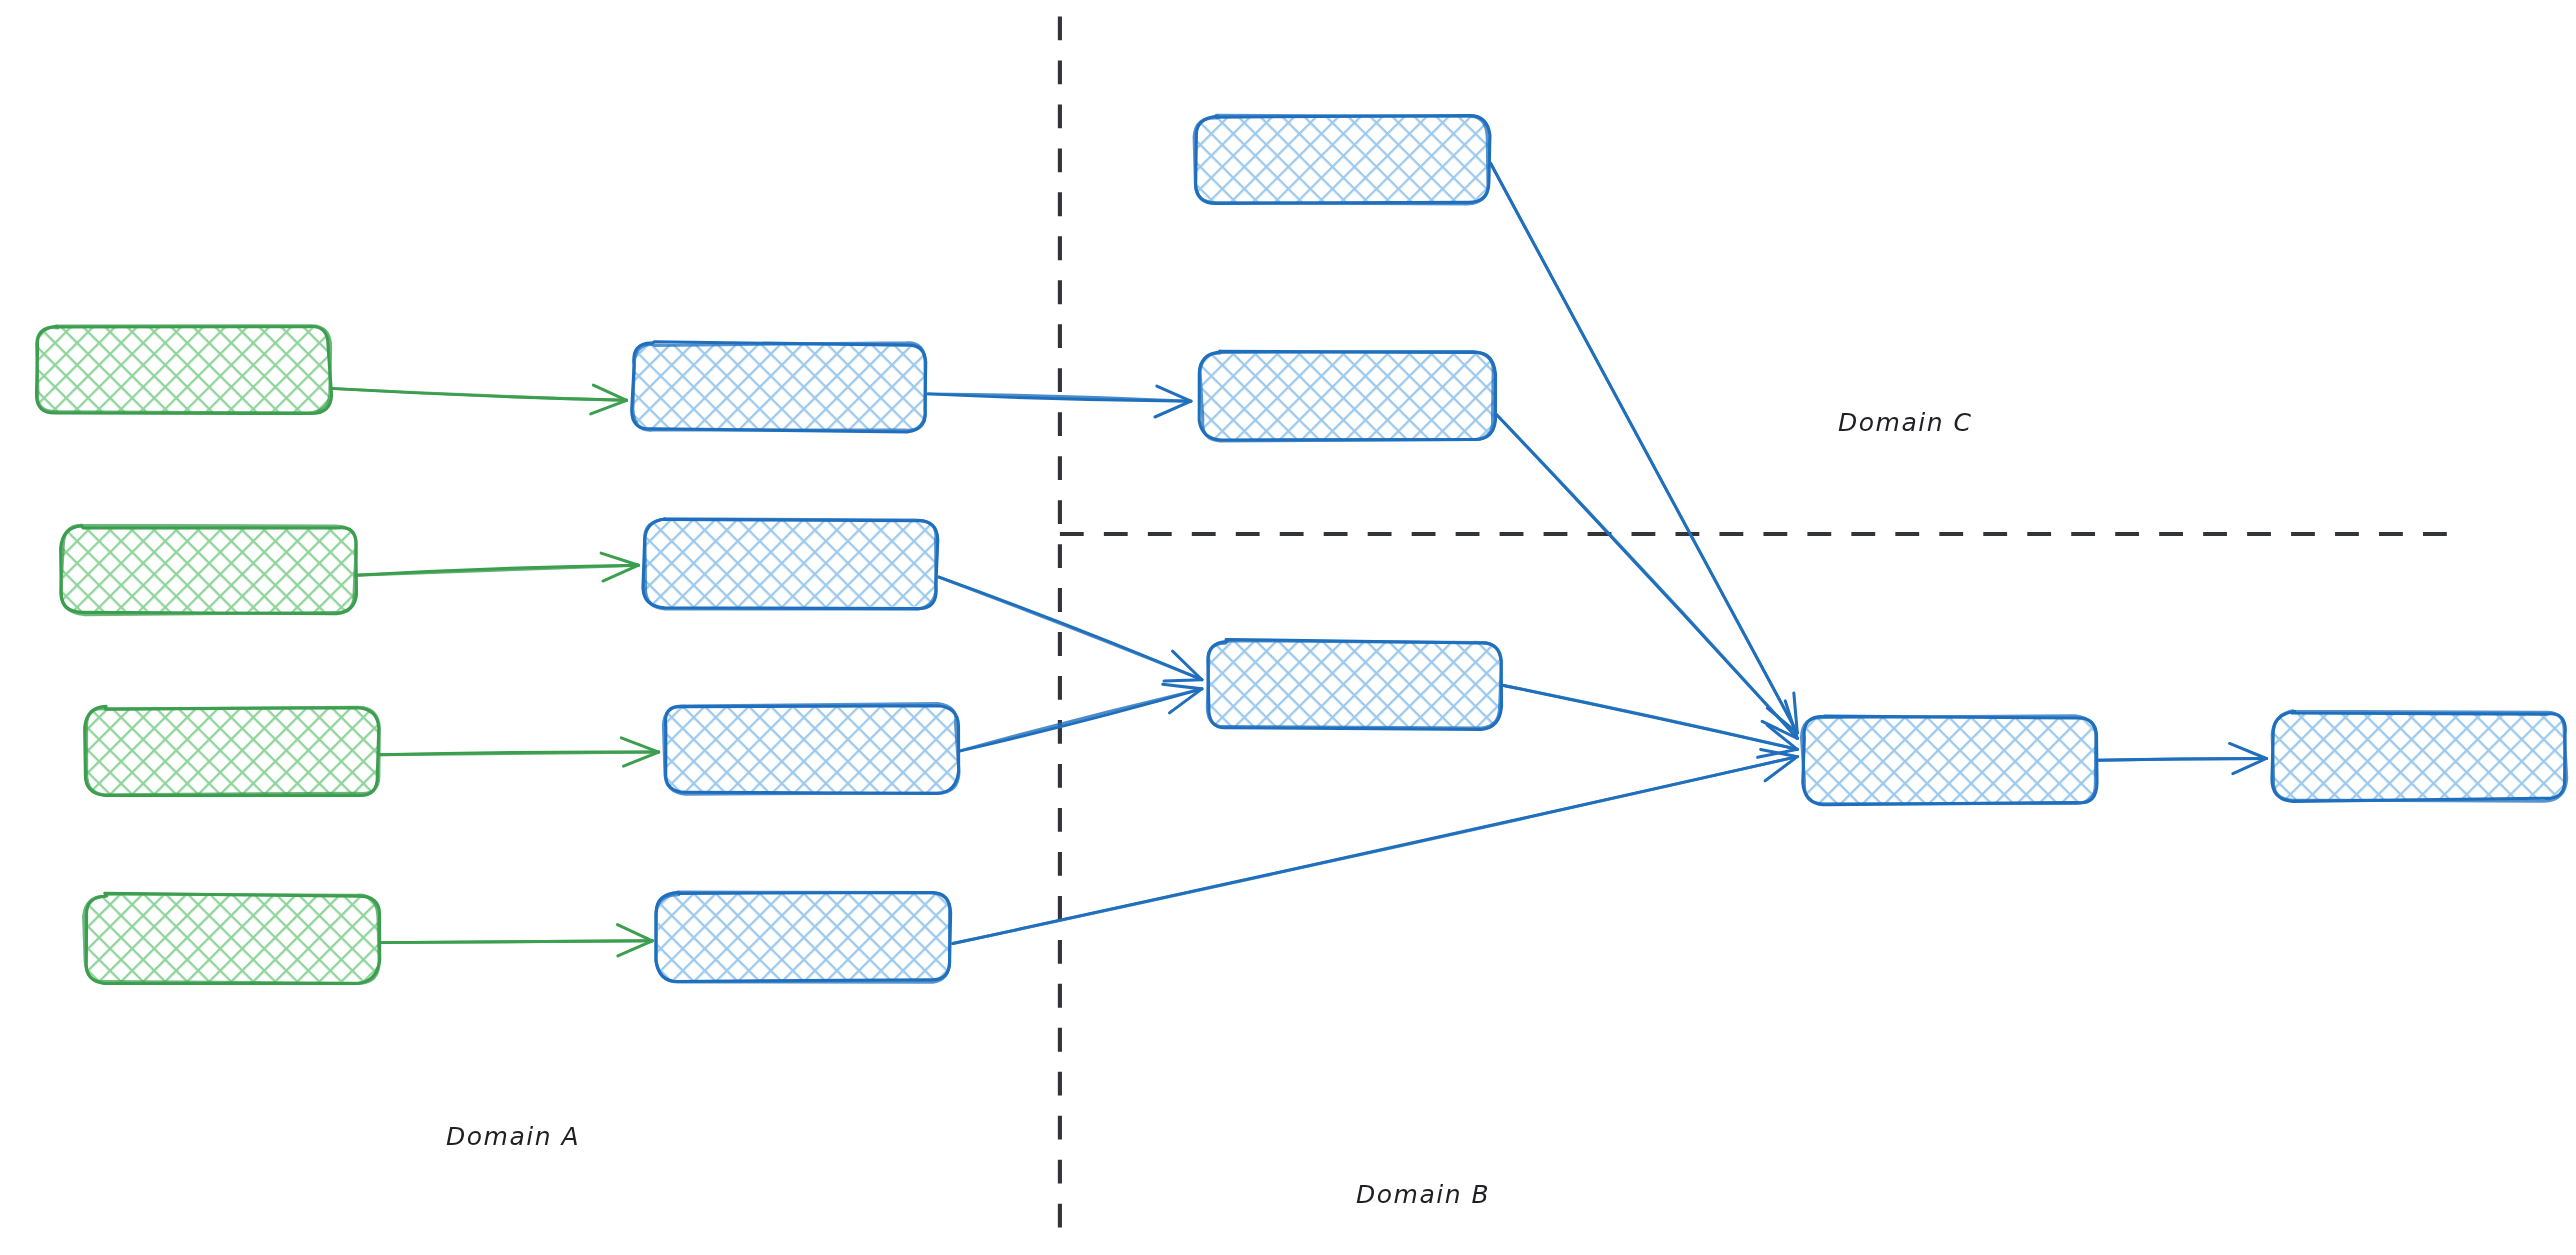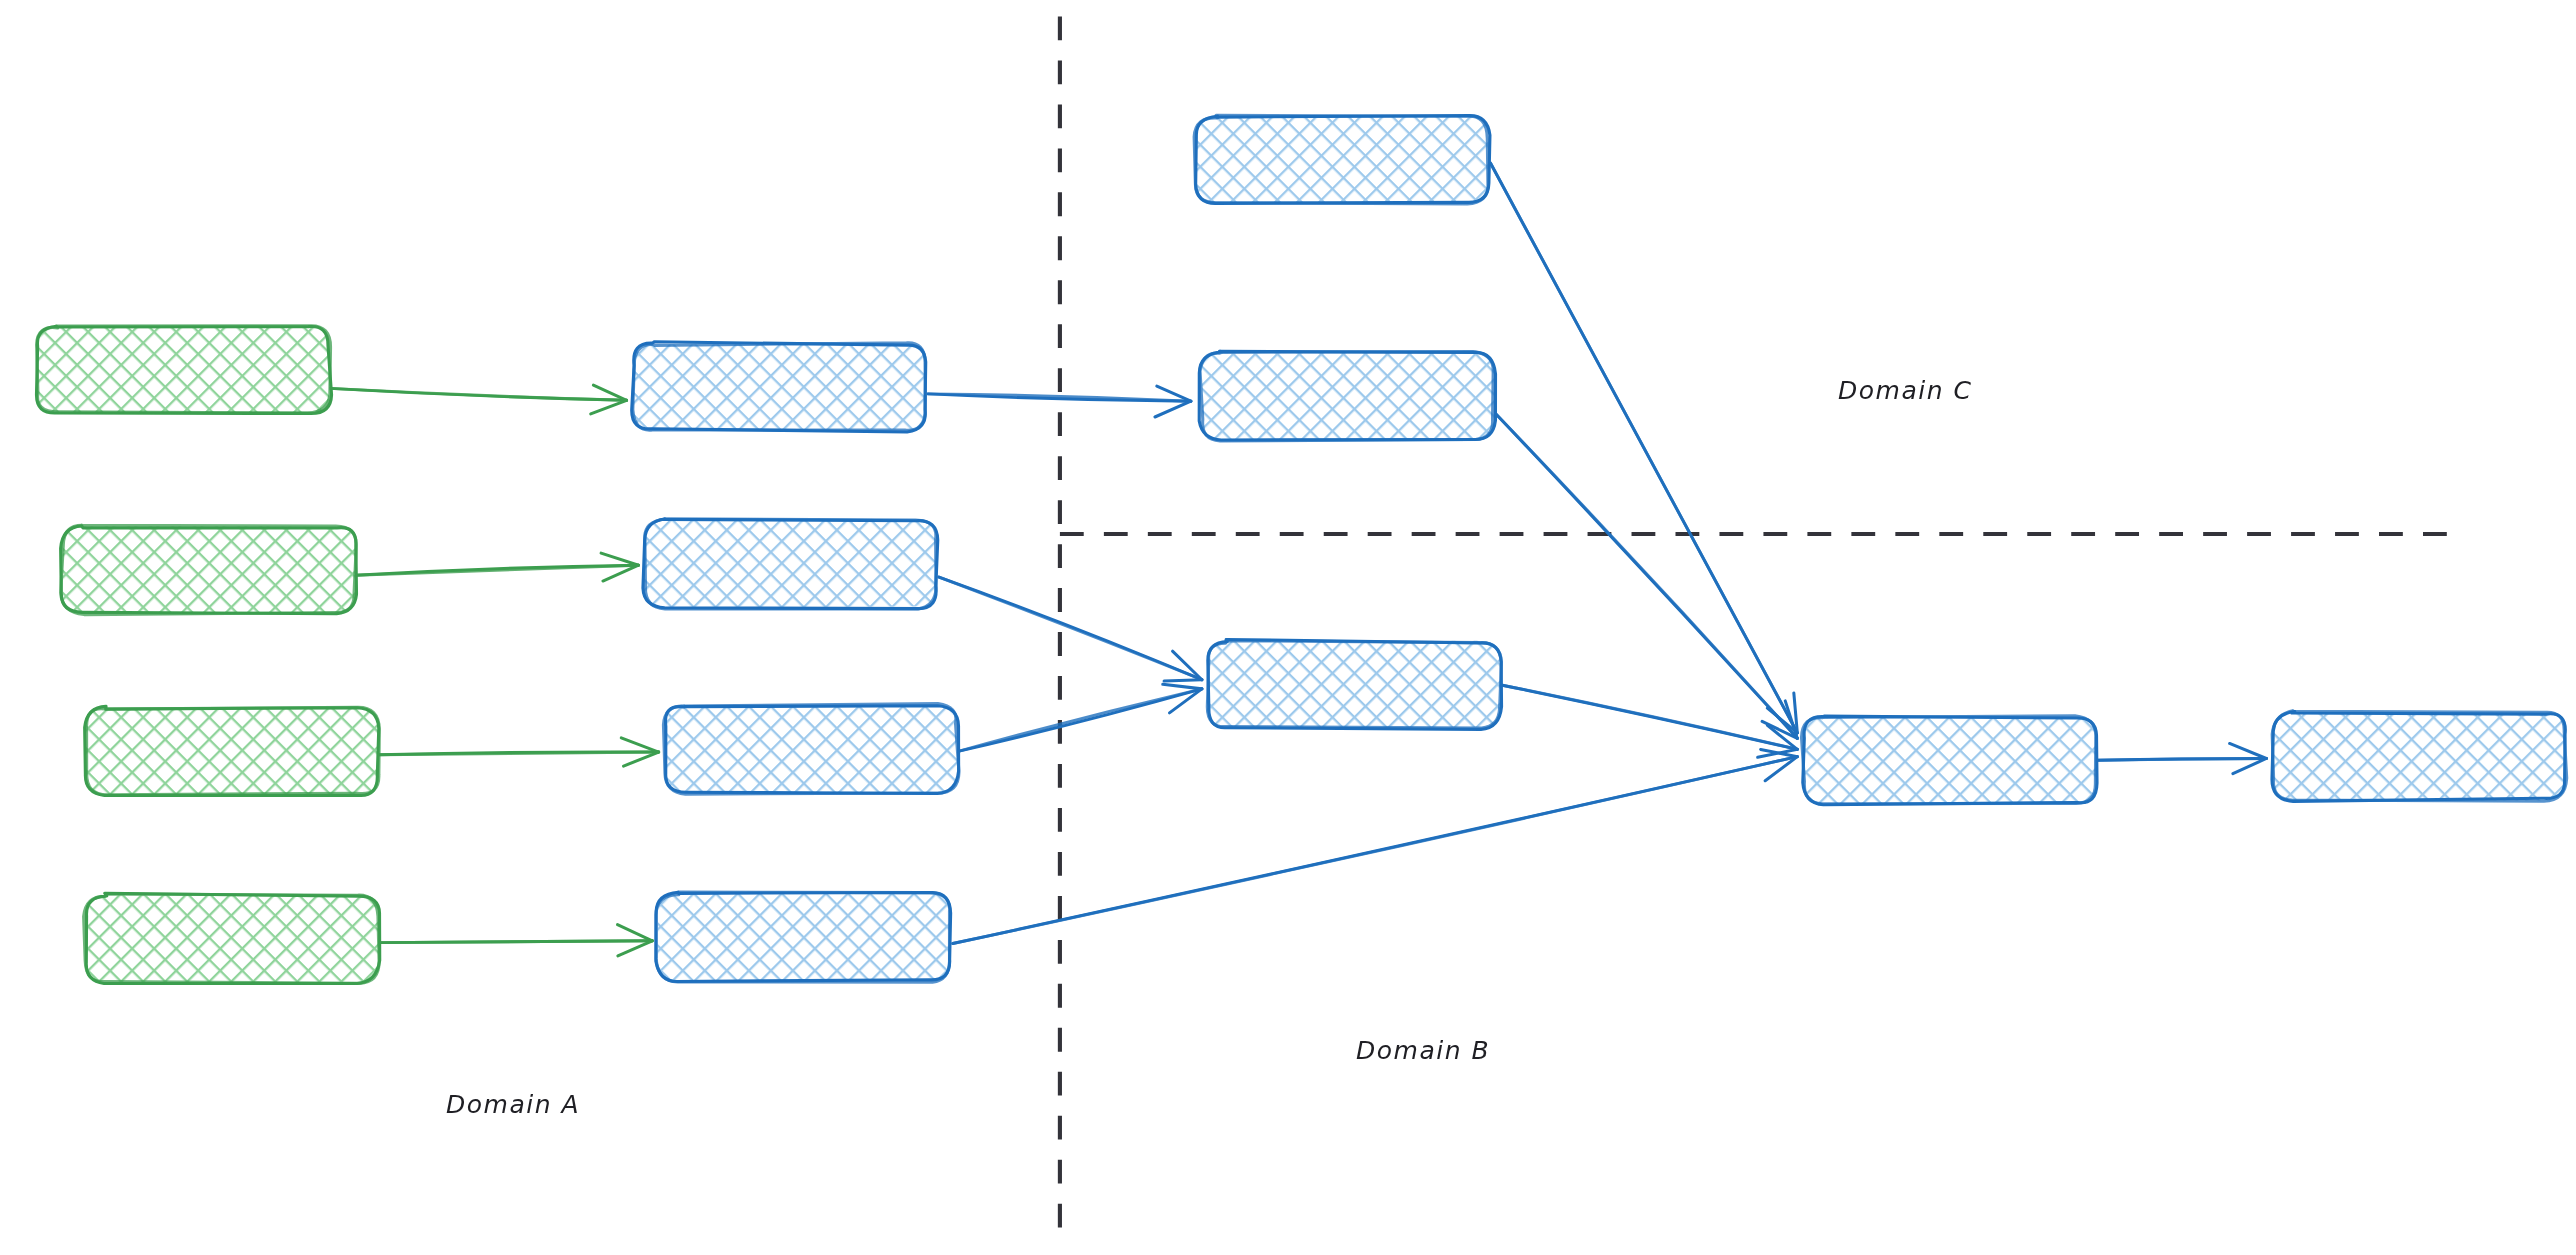--- a/index.html
+++ b/index.html
@@ -28,20 +28,21 @@
   }
   .domain-label {
     position: absolute;
     font-family: "DejaVu Sans", sans-serif;
     font-size: 25px;
     font-style: italic;
     letter-spacing: 1.5px;
     color: #1f1f24;
     white-space: nowrap;
     font-weight: 400;
+    margin-top: 32px;
   }
 </style>
 </head>
 <body>
 
 <div id="canvas-wrap">
 
   <svg id="diagram-svg" viewBox="0 0 2812 1370">
     <defs>
       <pattern id="hatch-green" width="17" height="17" patternUnits="userSpaceOnUse" patternTransform="rotate(45)">
@@ -221,17 +222,17 @@
         </g>
         <g>
           <path d="M 2502.16 778.14 L 2779.47 778.64 Q 2802.18 776.82 2801.28 799.27 L 2801.26 850.52 Q 2800.99 873.35 2779.69 873.98 L 2502.73 873.14 Q 2481.58 874.17 2479.88 851.40 L 2481.35 800.55 Q 2480.08 777.91 2502.29 778.36 Z" fill="url(#hatch-blue)" stroke="none"></path>
           <path d="M 2501.76 778.30 L 2779.18 779.55 Q 2802.80 776.48 2800.08 801.47 L 2799.59 852.58 Q 2799.96 872.83 2777.16 871.41 L 2503.24 874.83 Q 2479.24 873.22 2480.19 849.14 L 2481.57 797.95 Q 2483.06 779.38 2505.03 776.74 Z" fill="none" stroke="#1f6fbd" stroke-width="3.4" stroke-linecap="round" stroke-linejoin="round" opacity="1"></path>
           <path d="M 2501.06 776.42 L 2779.07 777.65 Q 2799.71 776.84 2799.13 798.44 L 2801.85 849.49 Q 2800.59 874.05 2777.02 874.72 L 2501.69 873.24 Q 2479.78 872.50 2481.90 849.29 L 2480.35 801.56 Q 2482.45 779.58 2503.02 775.97 Z" fill="none" stroke="#1f6fbd" stroke-width="3.4" stroke-linecap="round" stroke-linejoin="round" opacity="0.75"></path>
         </g>
       </g>
   </svg>
 
   <div class="domain-label" id="label-domain-a" style="left: 446px; top: 1090px;">Domain A</div>
-  <div class="domain-label" id="label-domain-b" style="left: 1356px; top: 1036px;">Domain B</div>
+  <div class="domain-label" id="label-domain-b" style="left: 1356px; top: 1148px;">Domain B</div>
   <div class="domain-label" id="label-domain-c" style="left: 1838px; top: 376px;">Domain C</div>
 
 </div>
 
 
 </body></html>

